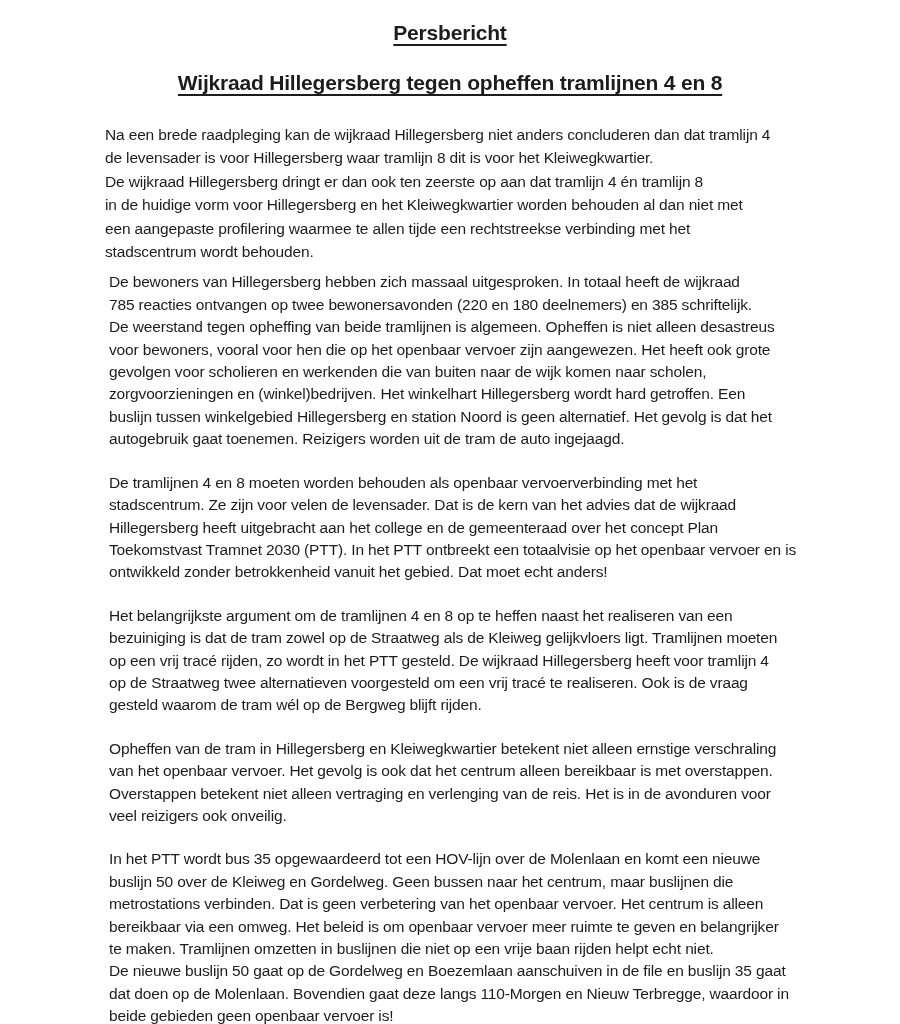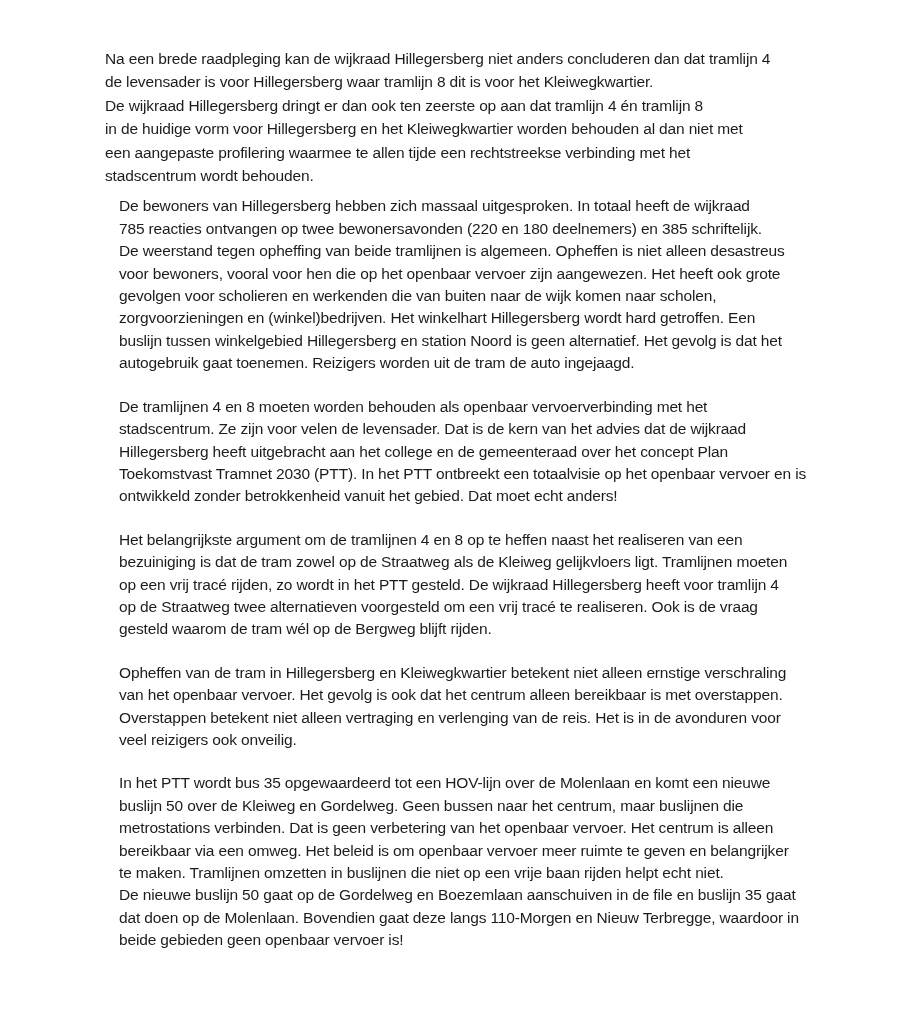--- a/index.html
+++ b/index.html
@@ -45,35 +45,37 @@
   }
   .intro {
     margin: 27px 0 8px 0;
     font-weight: normal;
     font-size: 15.5px;
     line-height: 23.4px;
     letter-spacing: -0.15px;
     white-space: pre;
   }
   .para {
-    margin: 0 0 21px 14px;
+    margin: 0 0 21px 4px;
     font-size: 15.5px;
     line-height: 22.4px;
     letter-spacing: -0.15px;
     white-space: pre;
   }
   .para:last-child {
     margin-bottom: 0;
   }
 </style>
 </head>
 <body>
 
 <div class="page">
+  <h1 class="doc-title">Persbericht</h1>
 
+  <h2 class="doc-subtitle">Wijkraad Hillegersberg tegen opheffen tramlijnen 4 en 8</h2>
 
   <div class="intro">Na een brede raadpleging kan de wijkraad Hillegersberg niet anders concluderen dan dat tramlijn 4
 de levensader is voor Hillegersberg waar tramlijn 8 dit is voor het Kleiwegkwartier.
 De wijkraad Hillegersberg dringt er dan ook ten zeerste op aan dat tramlijn 4 én tramlijn 8
 in de huidige vorm voor Hillegersberg en het Kleiwegkwartier worden behouden al dan niet met
 een aangepaste profilering waarmee te allen tijde een rechtstreekse verbinding met het
 stadscentrum wordt behouden.</div>
 
   <div class="para">De bewoners van Hillegersberg hebben zich massaal uitgesproken. In totaal heeft de wijkraad
 785 reacties ontvangen op twee bewonersavonden (220 en 180 deelnemers) en 385 schriftelijk.

